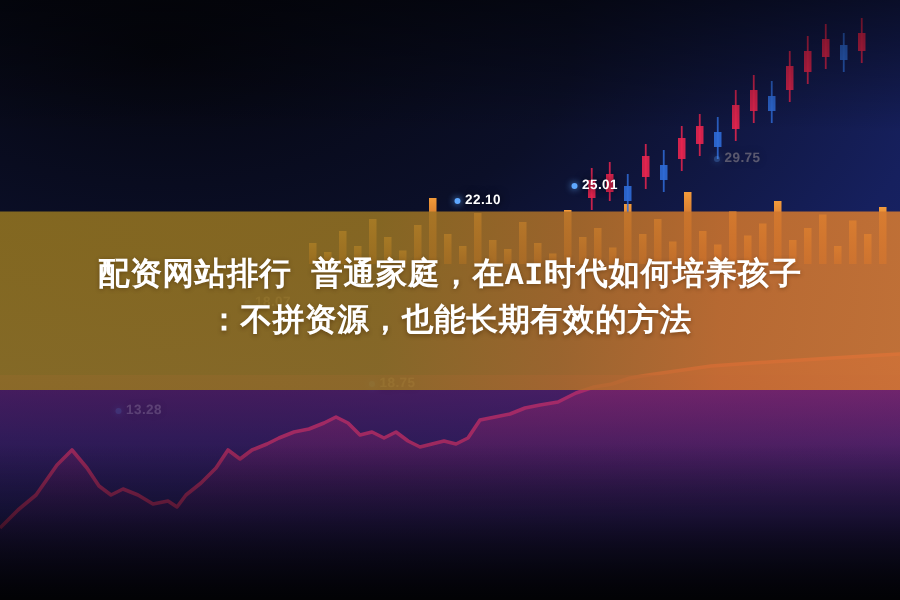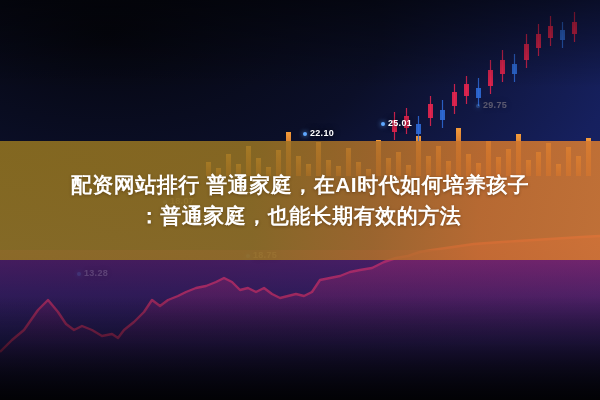--- a/index.html
+++ b/index.html
@@ -90,20 +90,21 @@
     position: absolute;
     left: 0;
     top: 141px;
     width: 600px;
     height: 119px;
     display: flex;
     flex-direction: column;
     align-items: center;
     justify-content: center;
     gap: 6px;
+    font-family: Liberation Mono, monospace;
   }
   .tline {
     color: #ffffff;
     font-size: 21px;
     font-weight: bold;
     line-height: 1.18;
     letter-spacing: .5px;
     text-align: center;
     white-space: nowrap;
     text-shadow: 0 1px 3px rgba(60, 30, 0, .45);
@@ -219,16 +220,16 @@
       <div class="vlabel dim warm" style="left: 253px; top: 250px;">18.75</div>
       <div class="vlabel faint" style="left: 84px; top: 268px;">13.28</div>
     </div>
 
   <div class="layer" id="vignette"></div>
 
   <div id="band"></div>
 
   <div id="titleWrap">
     <div class="tline">配资网站排行 普通家庭，在AI时代如何培养孩子</div>
-    <div class="tline">：普通家庭，也能长期有效的方法</div>
+    <div class="tline">：不拼资源，也能长期有效的方法</div>
   </div>
 
 </div>
 
 </body></html>

